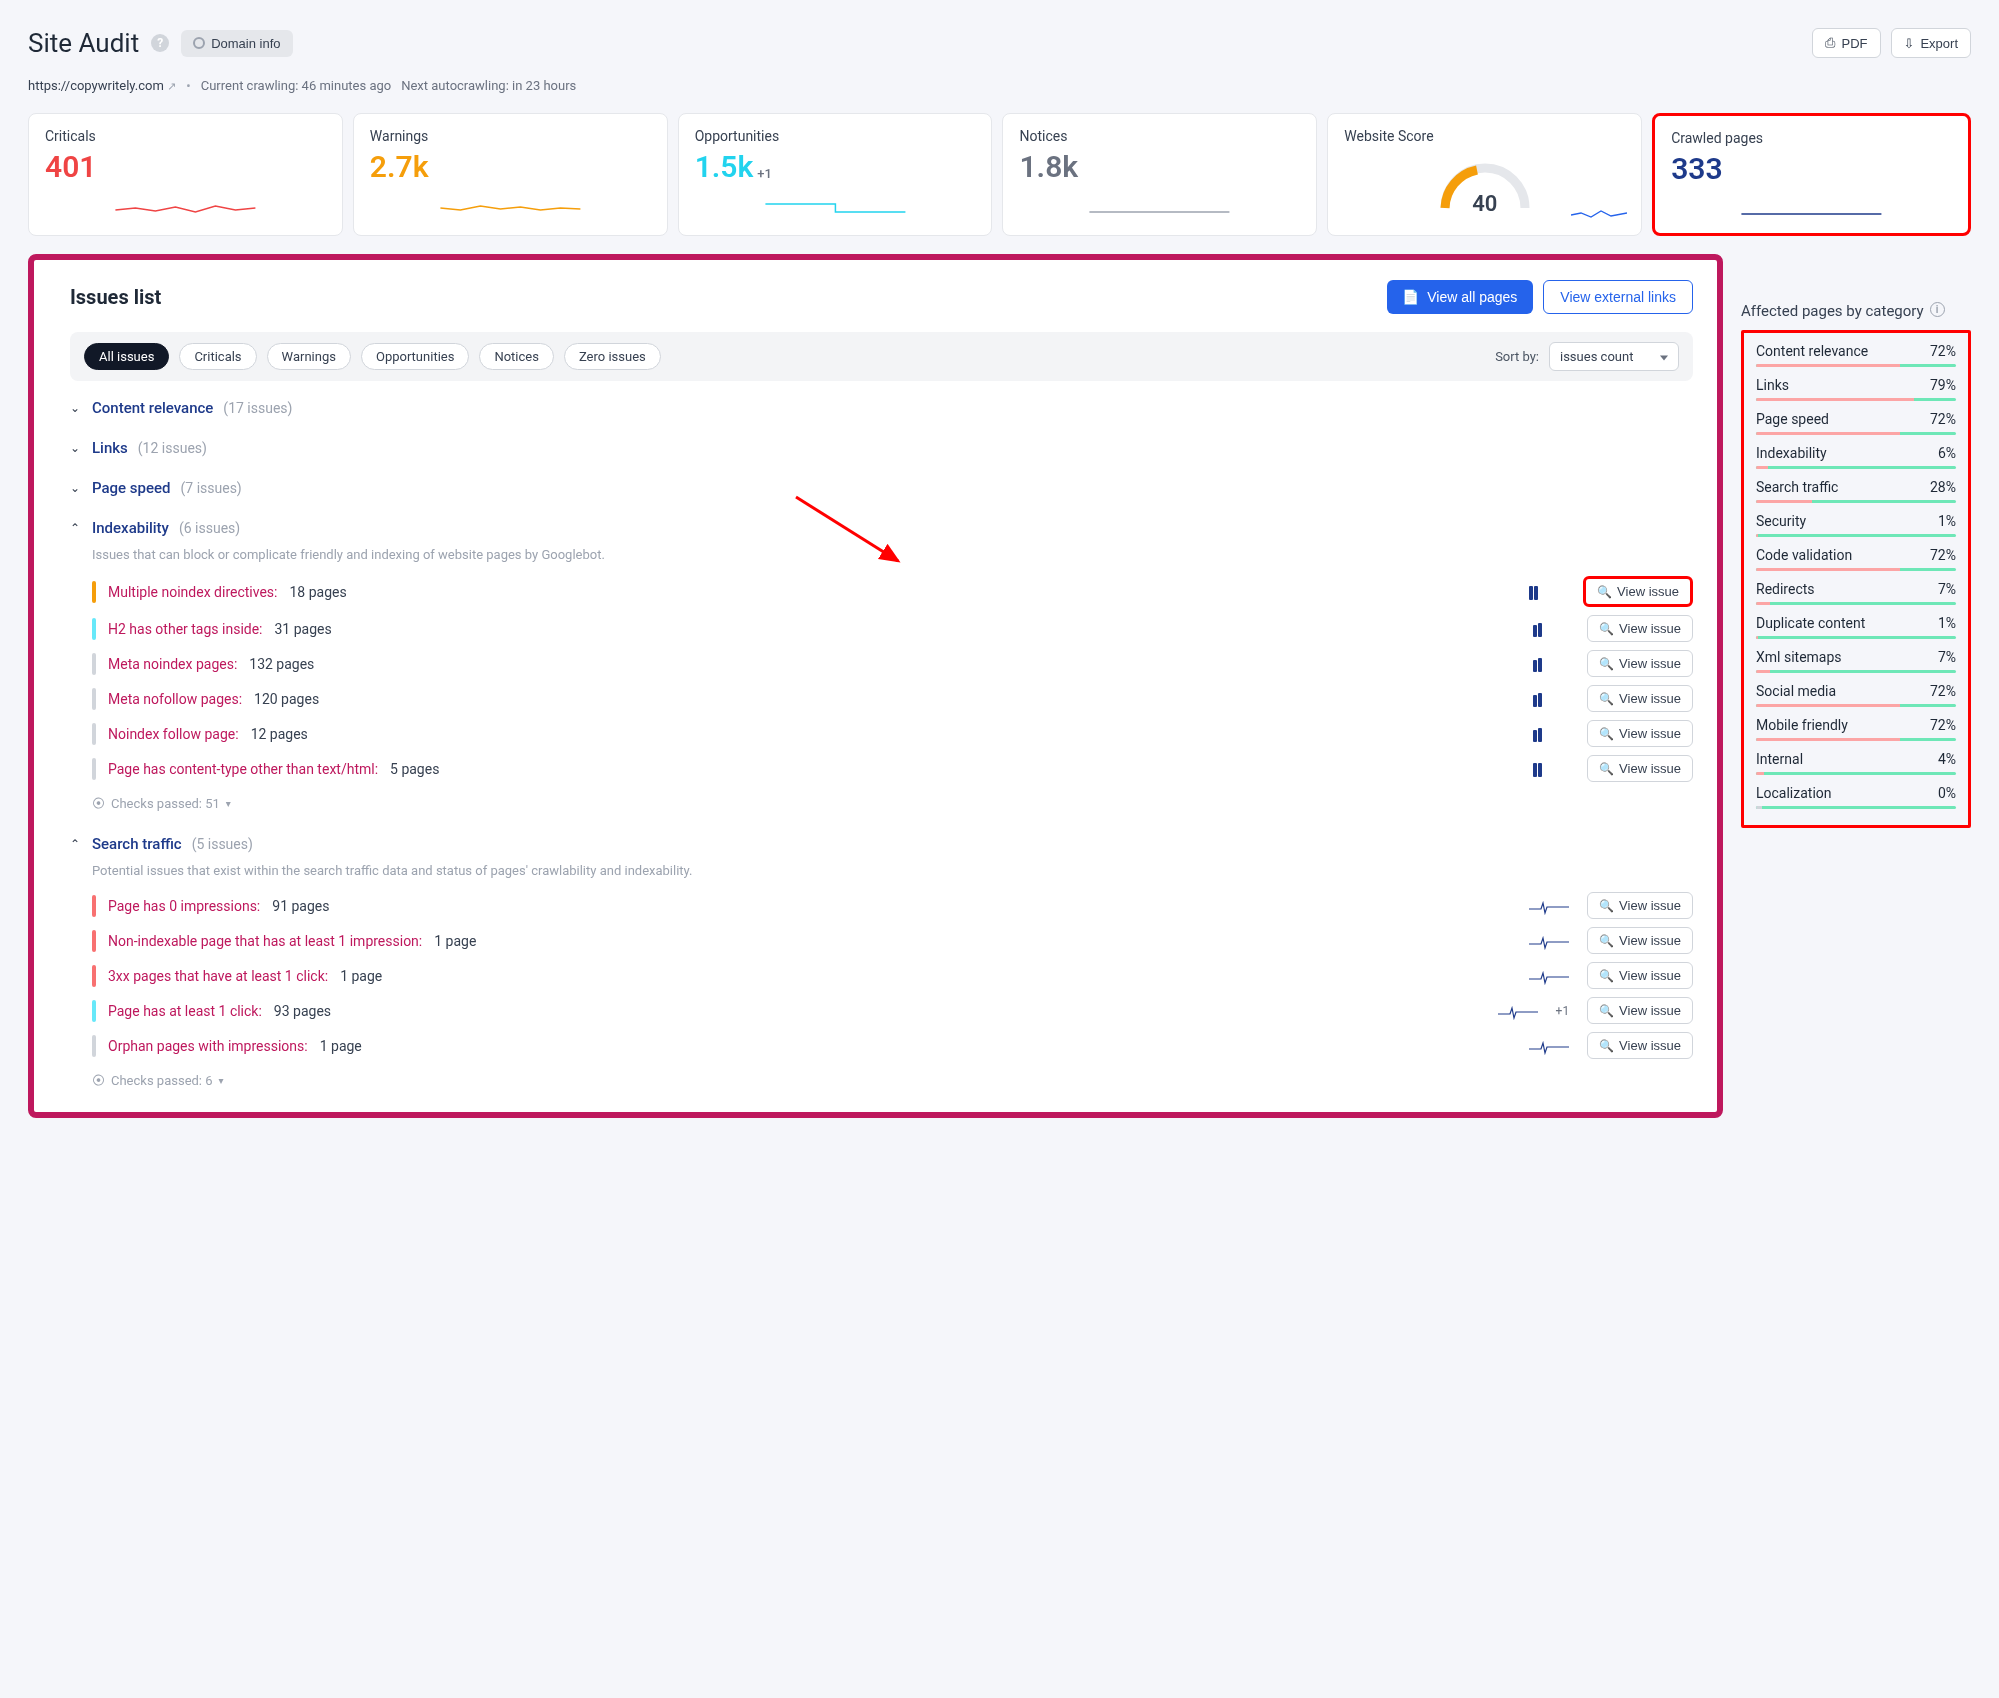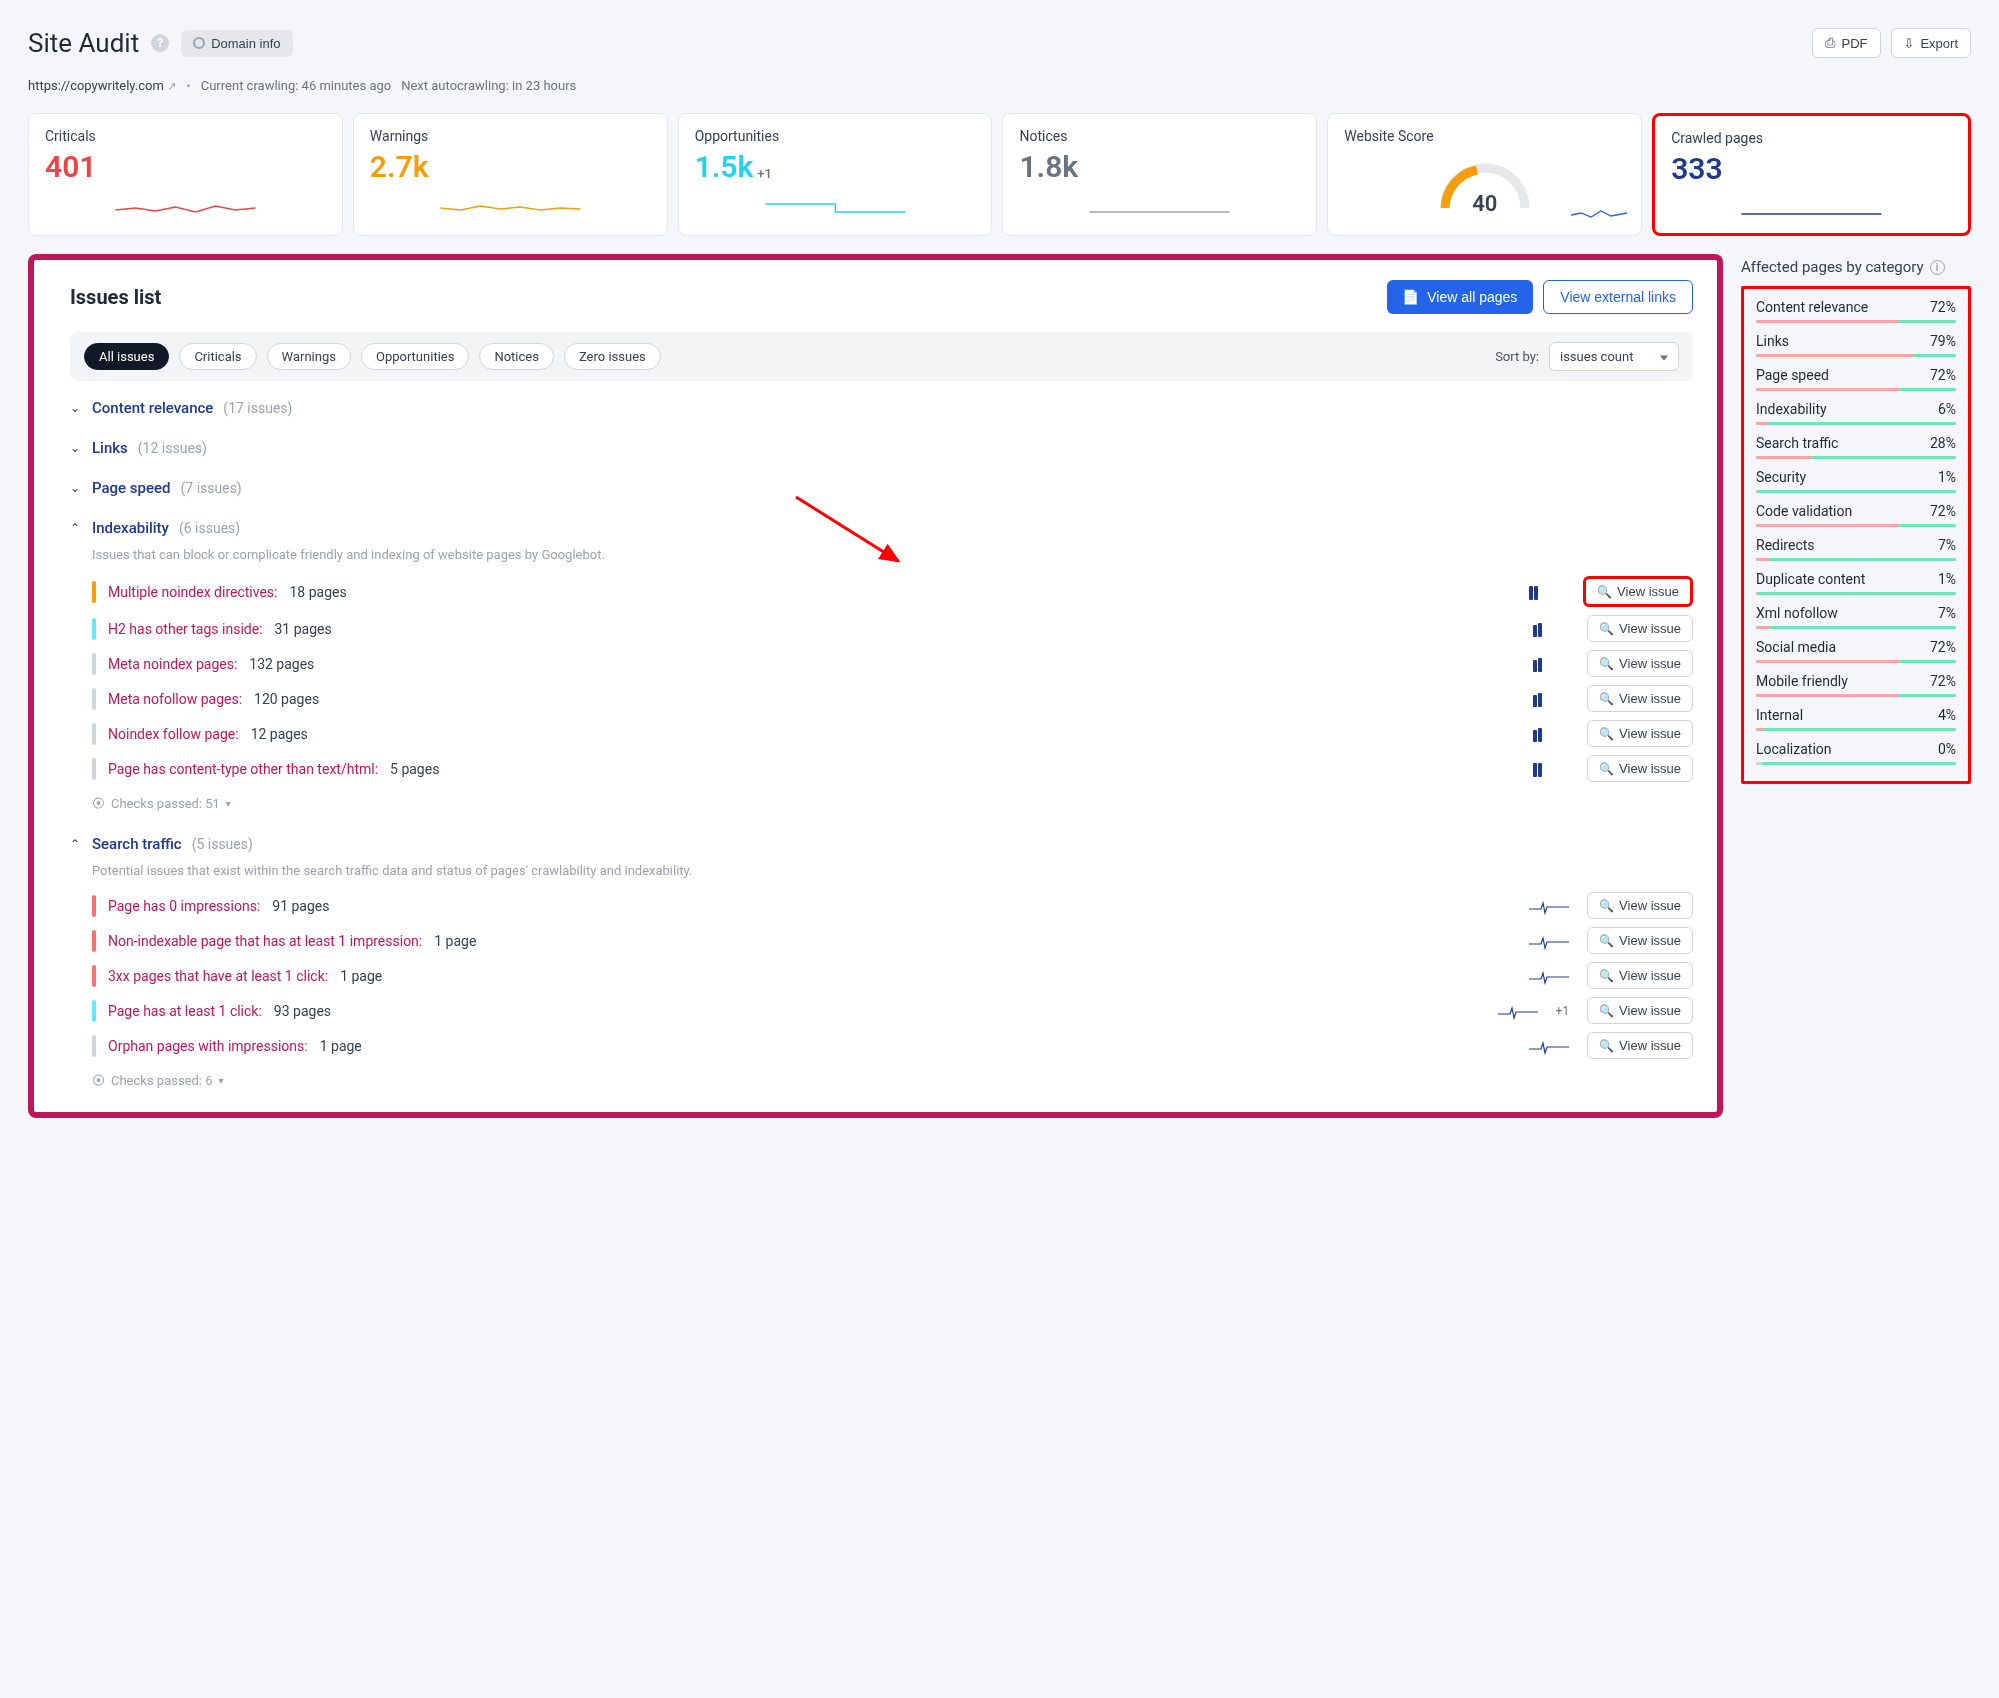--- a/index.html
+++ b/index.html
@@ -53,21 +53,21 @@
 .issue-row .grow { flex: 1; }
 .mini-bar { width: 34px; height: 16px; display: flex; align-items: flex-end; gap: 1px; margin-right: 8px; }
 .mini-bar span { display: inline-block; width: 4px; background: #1e3a8a; border-radius: 1px; }
 .mini-spark { width: 40px; height: 18px; margin-right: 6px; }
 .plus-badge { font-size: 12px; color: #6b7280; margin-right: 6px; }
 .view-issue-btn { background: #fff; border: 1px solid #d1d5db; border-radius: 6px; padding: 5px 11px; font-size: 13px; color: #374151; display: inline-flex; align-items: center; gap: 5px; cursor: pointer; white-space: nowrap; }
 .view-issue-btn.highlighted { border: 3px solid #ff0000; }
 .checks-passed { color: #9ca3af; font-size: 13px; padding: 10px 24px 6px 46px; display: flex; align-items: center; gap: 6px; }
 .checks-passed .tick { color: #9ca3af; }
 .side-panel { width: 230px; flex-shrink: 0; }
-.side-title { display: flex; align-items: center; gap: 6px; font-size: 15px; color: #374151; margin-bottom: 10px; padding-top: 4px; }
+.side-title { display: flex; gap: 6px; font-size: 15px; color: #374151; margin-bottom: 10px; padding-top: 4px; margin-top: 44px; }
 .info-icon { width: 15px; height: 15px; border-radius: 50%; border: 1.5px solid #9ca3af; color: #9ca3af; display: inline-flex; align-items: center; justify-content: center; font-size: 10px; font-weight: bold; }
 .cat-list { border: 3px solid #ff0000; padding: 10px 12px 6px 12px; border-radius: 2px; }
 .cat-row { margin-bottom: 10px; }
 .cat-head { display: flex; align-items: center; justify-content: space-between; font-size: 14px; color: #1f2937; margin-bottom: 5px; }
 .cat-pct { font-size: 14px; color: #1f2937; }
 .cat-bar { width: 100%; height: 3px; border-radius: 2px; background: #6ee7b7; position: relative; overflow: hidden; }
 .cat-bar .red { position: absolute; left: 0; top: 0; bottom: 0; background: #fca5a5; }
 .cat-bar .grey { position: absolute; left: 0; top: 0; bottom: 0; background: #d1d5db; }
 .arrow-annotation { position: absolute; pointer-events: none; }
 </style>
@@ -422,21 +422,21 @@
           <div class="cat-head">
             <span>Duplicate content</span>
             <span class="cat-pct">1%</span>
           </div>
     <div class="cat-bar">
             <span class="red" style="width:1%"></span>
           </div>
         </div>
         <div class="cat-row">
           <div class="cat-head">
-            <span>Xml nofollow</span>
+            <span>Xml sitemaps</span>
             <span class="cat-pct">7%</span>
           </div>
     <div class="cat-bar">
             <span class="red" style="width:7%"></span>
           </div>
         </div>
         <div class="cat-row">
           <div class="cat-head">
             <span>Social media</span>
             <span class="cat-pct">72%</span>

